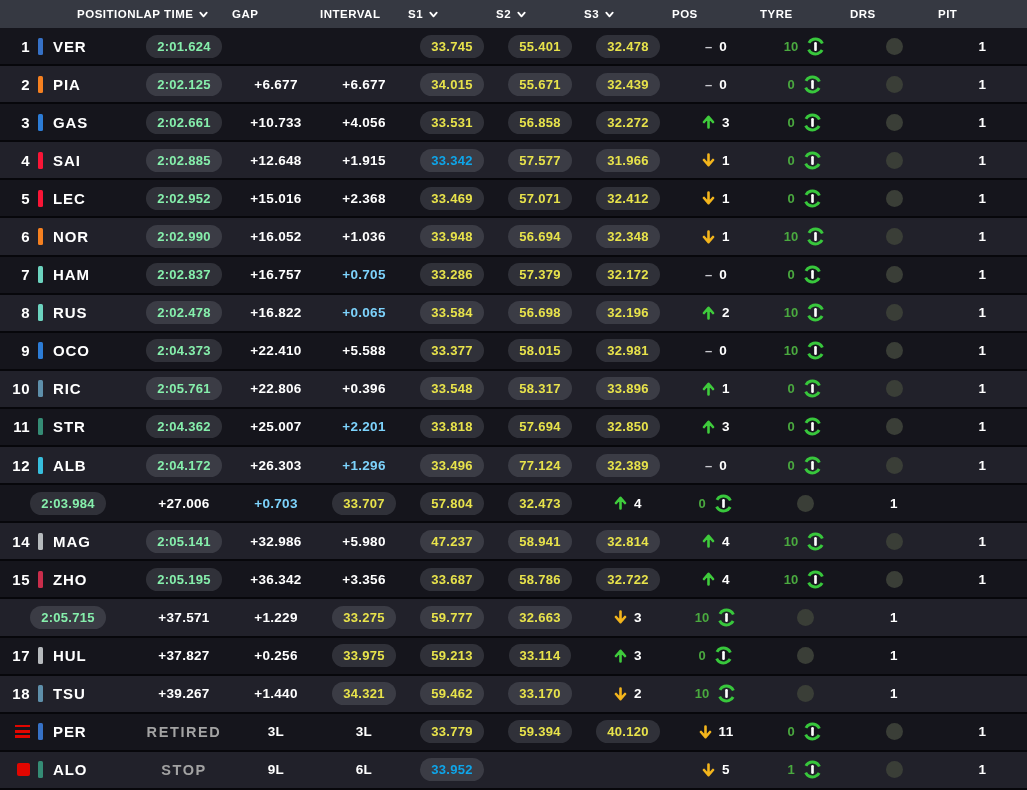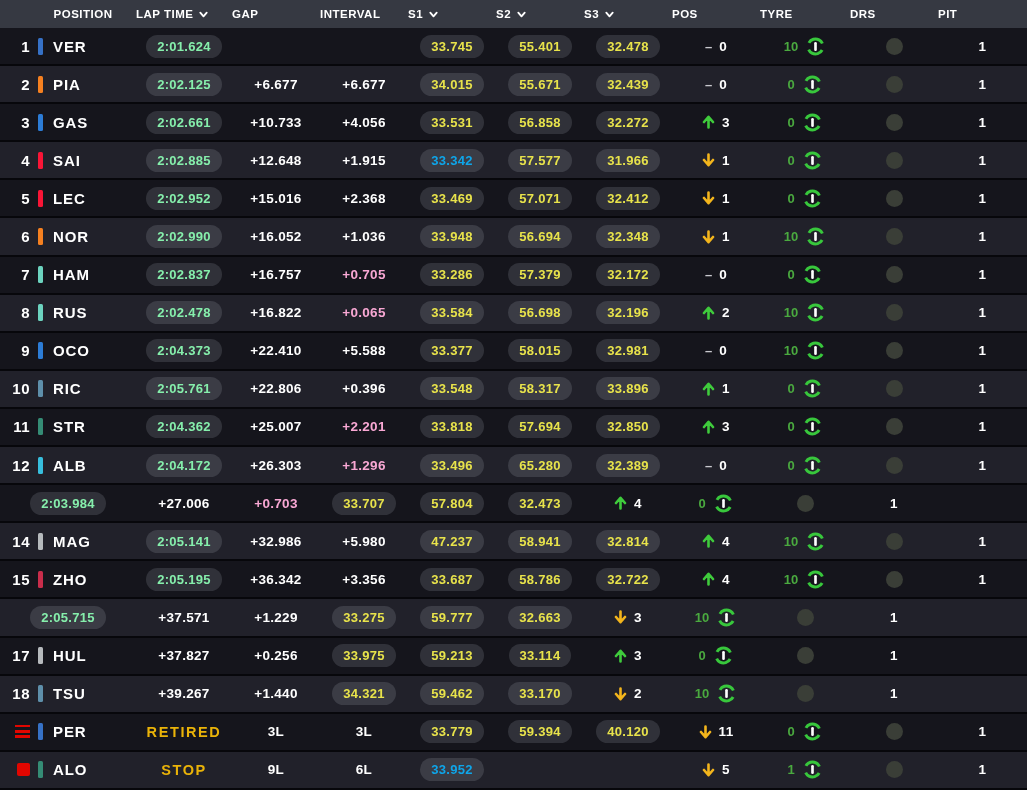--- a/index.html
+++ b/index.html
@@ -17,21 +17,21 @@
   }
   .header{
     height:28px;
     background:#363942;
     color:#fff;
     font-size:11.5px;
     font-weight:700;
     letter-spacing:.5px;
   }
   .hcell{display:flex;align-items:center;gap:5px;height:100%;}
-  .hcell.left{justify-content:center;padding-left:30px;}
+  .hcell.left{justify-content:flex-end;padding-left:30px;}
   .hcell svg{display:block;margin-top:1px;}
   .row{
     height:36.1px;
     border-bottom:2px solid #07070b;
     color:#fff;
   }
   .row.dark{background:#15151c;}
   .row.light{background:#21212a;}
   .cell{display:flex;justify-content:center;align-items:center;height:100%;}
   .cell.position{justify-content:flex-start;}
@@ -47,23 +47,23 @@
   .pill{
     background:rgba(205,212,228,0.15);
     border-radius:12px;
     padding:5px 11px;
     font-weight:700;font-size:13px;line-height:1;
     letter-spacing:.3px;
   }
   .pill.white{color:#86efac;}
   .pill.yellow{color:#e8e34b;}
   .pill.green{color:#0ea5e9;}
-  .alert-text{color:#eab308;font-weight:700;font-size:14.5px;letter-spacing:1.6px;}
+  .alert-text{color:#a3a3a3;font-weight:700;font-size:14.5px;letter-spacing:1.6px;}
   .plain-val{font-weight:700;font-size:13.5px;color:#fff;letter-spacing:.3px;}
-  .plain-val.green{color:#f9a8d4;}
+  .plain-val.green{color:#7dd3fc;}
   .pos-change-wrap{display:flex;align-items:center;gap:7px;}
   .dash{color:#c9c9cf;font-weight:700;font-size:13px;}
   .tyre-wrap{display:flex;align-items:center;gap:7px;}
   .tyre-age{color:#4aa93f;font-weight:700;font-size:13px;}
   .tyre-icon svg{display:block;}
   .drs-dot{width:17px;height:17px;border-radius:50%;background:#3a3e37;}
 </style>
 </head>
 <body>
 
@@ -761,21 +761,21 @@
     <div class="cell">
       <span class="plain-val">+26.303</span>
     </div>
     <div class="cell">
       <span class="plain-val green">+1.296</span>
     </div>
     <div class="cell">
       <span class="pill yellow">33.496</span>
     </div>
     <div class="cell">
-      <span class="pill yellow">65.280</span>
+      <span class="pill yellow">77.124</span>
     </div>
     <div class="cell">
       <span class="pill yellow">32.389</span>
     </div>
     <div class="cell">
       <span class="pos-change-wrap">
 
         <span class="dash">–</span>
         <span class="plain-val">0</span>
       </span>

